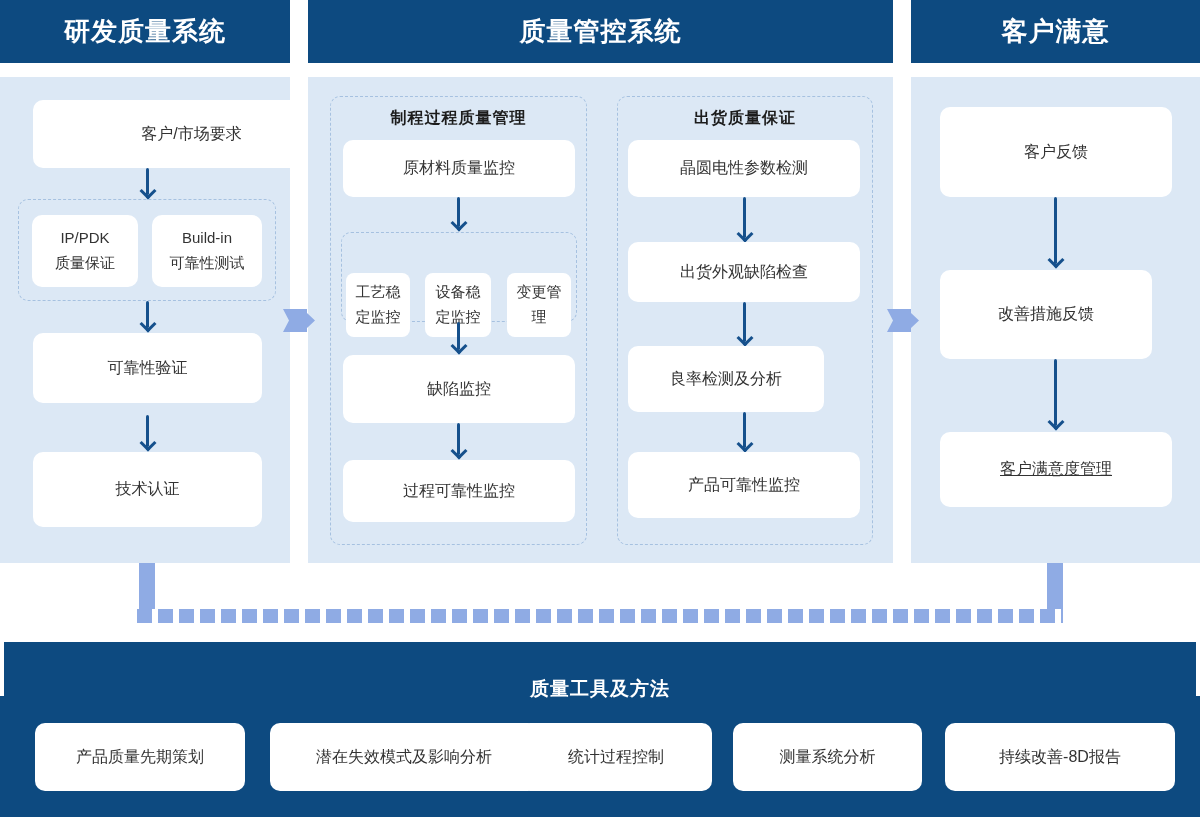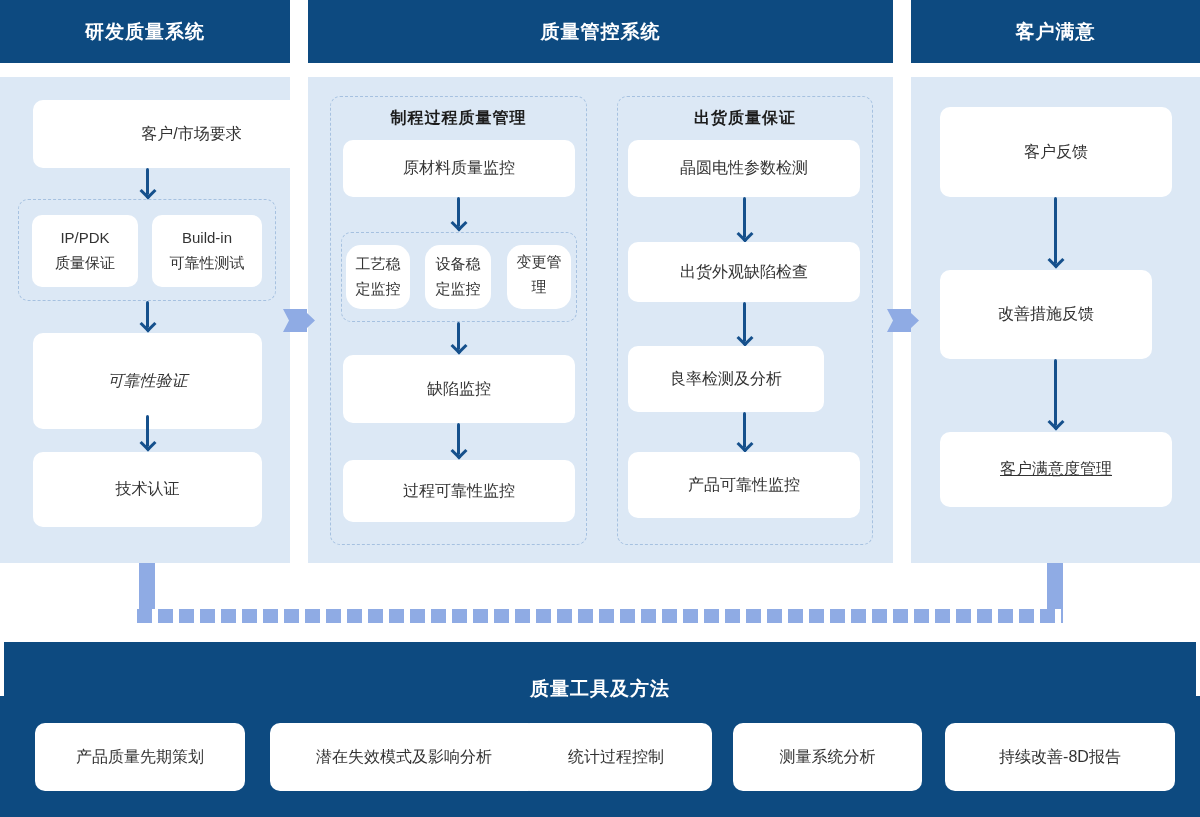--- a/index.html
+++ b/index.html
@@ -1,28 +1,28 @@
 <!DOCTYPE html>
 <html><head>
 <meta charset="utf-8">
 <style>
   html,body{margin:0;padding:0;background:#ffffff;}
   body{font-family:"Liberation Sans","DejaVu Sans",sans-serif;}
   .canvas{position:relative;width:1200px;height:817px;background:#ffffff;overflow:hidden;}
 
   
   .hdr{position:absolute;top:0;height:63px;background:#0d4a80;display:flex;align-items:center;justify-content:center;}
-  .hdr span{color:#ffffff;font-size:19px;font-weight:bold;letter-spacing:1px;}
+  .hdr span{color:#ffffff;font-size:26px;font-weight:bold;letter-spacing:1px;}
 
   
   .panel{position:absolute;top:77px;height:486px;background:#dce8f5;}
 
   
   .node{position:absolute;background:#ffffff;border-radius:10px;display:flex;flex-direction:column;align-items:center;justify-content:center;color:#333333;font-size:16px;line-height:1.65;text-align:center;}
-  .node.small{font-size:15px;border-radius:15px;padding:0 8px;box-sizing:border-box;}
+  .node.small{font-size:15px;border-radius:8px;padding:0 8px;box-sizing:border-box;margin-top:28px;}
 
   
   .dgroup{position:absolute;border:1.5px dashed #a6c1e0;border-radius:10px;box-sizing:border-box;}
   .gtitle{position:absolute;width:100%;text-align:center;color:#1c1c1c;font-size:16px;font-weight:600;letter-spacing:1px;}
 
   
   .arrow{position:absolute;width:3px;background:#15508c;border-radius:2px;}
   .arrow::after{content:"";position:absolute;left:50%;bottom:-2px;width:9px;height:9px;border-right:3px solid #15508c;border-bottom:3px solid #15508c;transform:translateX(-50%) rotate(45deg);}
 
   
@@ -67,21 +67,21 @@
   <div class="node" style="left:32px;top:215px;width:106px;height:72px;font-size:15px;">
     <span>IP/PDK</span>
     <span>质量保证</span>
   </div>
   <div class="node" style="left:152px;top:215px;width:110px;height:72px;font-size:15px;">
     <span>Build-in</span>
     <span>可靠性测试</span>
   </div>
   <div class="arrow" style="left:146px;top:301px;height:27px;"></div>
 
-  <div class="node" style="left:33px;top:333px;width:229px;height:96px;font-style:italic;">
+  <div class="node" style="left:33px;top:333px;width:229px;height:70px;">
     <span>可靠性验证</span>
   </div>
   <div class="arrow" style="left:146px;top:415px;height:32px;"></div>
 
   <div class="node" style="left:33px;top:452px;width:229px;height:75px;">
     <span>技术认证</span>
   </div>
 
   <div class="dgroup" style="left:330px;top:96px;width:257px;height:449px;"></div>
   <div class="gtitle" style="left:330px;top:108px;width:257px;">制程过程质量管理</div>
@@ -91,21 +91,21 @@
   </div>
   <div class="arrow" style="left:457px;top:197px;height:30px;"></div>
 
   <div class="dgroup" style="left:341px;top:232px;width:236px;height:90px;"></div>
   <div class="node small" style="left:346px;top:245px;width:64px;height:64px;">
     <span>工艺稳定监控</span>
   </div>
   <div class="node small" style="left:425px;top:245px;width:66px;height:64px;">
     <span>设备稳定监控</span>
   </div>
-  <div class="node small" style="left:507px;top:245px;width:64px;height:64px;font-family:Liberation Mono, monospace;">
+  <div class="node small" style="left:507px;top:245px;width:64px;height:64px;">
     <span>变更管理</span>
   </div>
   <div class="arrow" style="left:457px;top:322px;height:28px;"></div>
 
   <div class="node" style="left:343px;top:355px;width:232px;height:68px;">
     <span>缺陷监控</span>
   </div>
   <div class="arrow" style="left:457px;top:423px;height:32px;"></div>
 
   <div class="node" style="left:343px;top:460px;width:232px;height:62px;">

